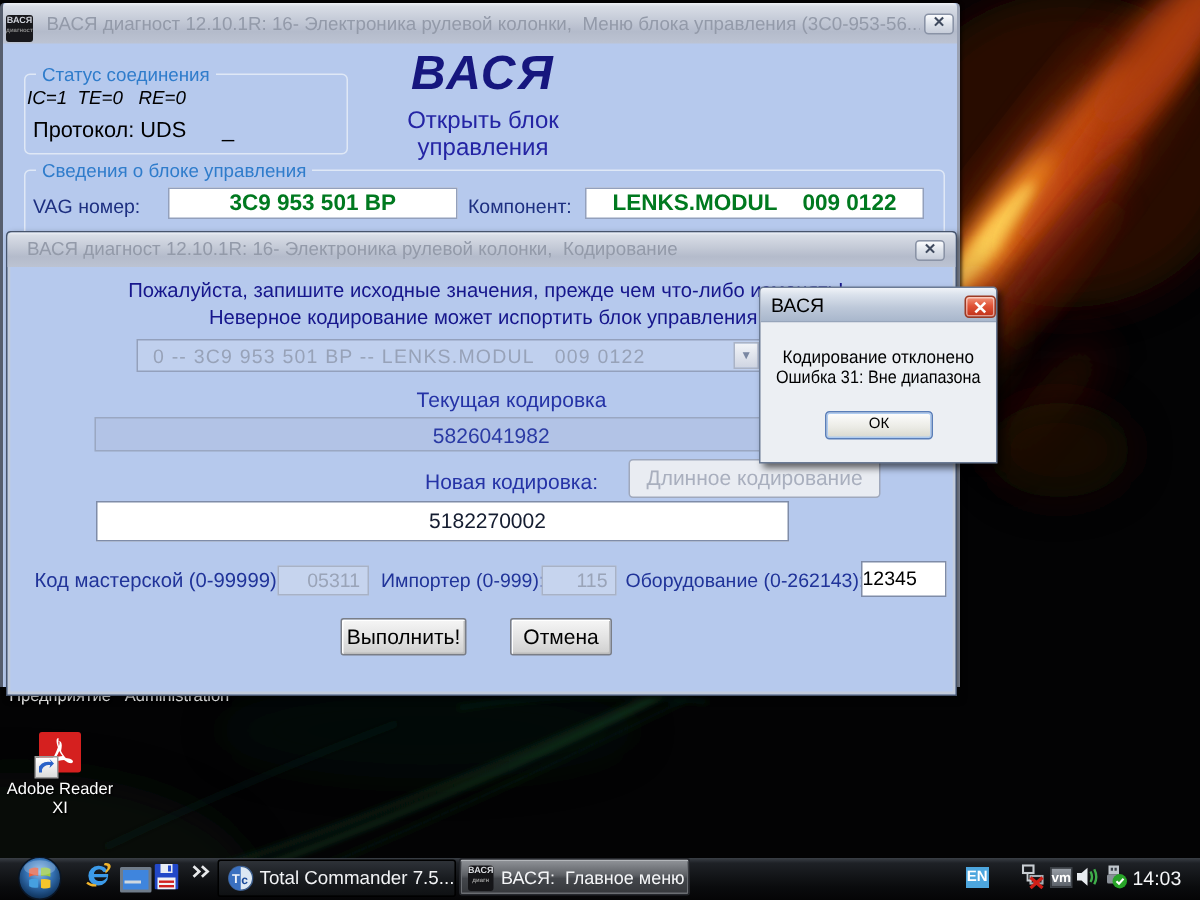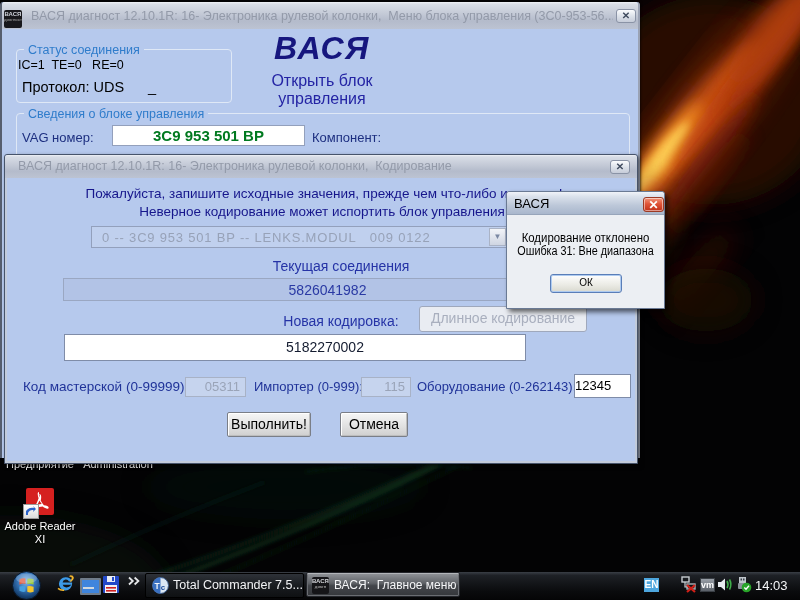--- a/index.html
+++ b/index.html
@@ -76,50 +76,51 @@
 
 <div class="abs" style="left:0;top:2px;width:640px;height:456px;background:#b6c9ed;border-left:2px solid #565e6e;border-right:2px solid #9aa2b4;box-sizing:border-box;border-radius:3px 3px 0 0;box-shadow:1px 0 2px rgba(0,0,0,.5);">
   <div class="tbar" style="position:absolute;left:0;top:0;right:0;height:27px;border-radius:3px 3px 0 0;"></div>
 
   <div class="abs" style="left:2px;top:8px;width:18px;height:18px;background:#18181c;border-radius:2px;color:#cfd2da;font-size:6px;line-height:8px;text-align:center;font-weight:bold;">ВАСЯ<span style="display:block;font-size:4px;line-height:3px;color:#888;">диагност</span></div>
   <div class="abs" style="left:29px;top:7px;width:582px;height:16px;overflow:hidden;white-space:nowrap;color:#939aa9;font-size:12.5px;">ВАСЯ диагност 12.10.1R: 16- Электроника рулевой колонки,&nbsp; Меню блока управления (3C0-953-56...</div>
   <div class="closebtn abs" style="left:614px;top:7px;">✕</div>
 
   <div class="abs" style="left:14px;top:47px;width:214px;height:52px;border:1px solid #dfe8f6;border-radius:4px;"></div>
   <div class="abs" style="left:22px;top:41px;background:#b6c9ed;padding:0 4px;color:#2f7ccb;font-size:12.5px;">Статус соединения</div>
-  <div class="abs" style="left:16px;top:56px;color:#000;font-size:12.5px;">IC=1&nbsp; TE=0&nbsp;&nbsp; RE=0</div>
+  <div class="abs" style="left:16px;top:56px;color:#000;font-size:12.5px;font-style:italic;">IC=1&nbsp; TE=0&nbsp;&nbsp; RE=0</div>
   <div class="abs" style="left:20px;top:77px;color:#000;font-size:14.5px;">Протокол: UDS</div>
   <div class="abs" style="left:146px;top:77px;color:#000;font-size:14.5px;">_</div>
 
   <div class="abs" style="left:120px;top:28px;width:400px;text-align:center;color:#16167e;font-size:32px;font-weight:bold;font-style:italic;letter-spacing:1.5px;">ВАСЯ</div>
   <div class="abs" style="left:170px;top:70px;width:300px;text-align:center;color:#2424a4;font-size:16px;line-height:18px;">Открыть блок<br>управления</div>
 
   <div class="abs" style="left:14px;top:111px;width:612px;height:60px;border:1px solid #dfe8f6;border-radius:4px;"></div>
   <div class="abs" style="left:22px;top:105px;background:#b6c9ed;padding:0 4px;color:#2f7ccb;font-size:12.5px;">Сведения о блоке управления</div>
   <div class="abs" style="left:20px;top:128px;color:#1d2f80;font-size:13px;">VAG номер:</div>
   <div class="abs" style="left:110px;top:123px;width:193px;height:21px;background:#fff;border:1px solid #93a0bc;box-sizing:border-box;text-align:center;color:#00791f;font-weight:bold;font-size:15px;line-height:19px;">3C9 953 501 BP</div>
   <div class="abs" style="left:310px;top:128px;color:#1d2f80;font-size:13px;">Компонент:</div>
+  <div class="abs" style="left:388px;top:123px;width:226px;height:21px;background:#fff;border:1px solid #93a0bc;box-sizing:border-box;text-align:center;color:#00791f;font-weight:bold;font-size:15px;line-height:19px;">LENKS.MODUL&nbsp;&nbsp;&nbsp; 009 0122</div>
 </div>
 
 <div class="abs" style="left:4px;top:154px;width:634px;height:310px;background:#b6c9ed;border:1px solid #47546b;box-sizing:border-box;border-radius:3px 3px 0 0;box-shadow:inset 0 0 0 2px #c2cbdb,2px 2px 4px rgba(0,0,0,.5);">
   <div class="tbar" style="position:absolute;left:0;top:0;right:0;height:23px;border-radius:3px 3px 0 0;"></div>
   <div class="abs" style="left:13px;top:4px;width:580px;height:16px;overflow:hidden;white-space:nowrap;color:#939aa9;font-size:12.5px;">ВАСЯ диагност 12.10.1R: 16- Электроника рулевой колонки,&nbsp; Кодирование</div>
   <div class="closebtn abs" style="left:605px;top:5px;">✕</div>
 
   <div class="abs" style="left:2px;top:23px;right:2px;bottom:3px;background:#b6c9ed;"></div>
 
   <div class="abs" style="left:2px;top:31px;width:634px;text-align:center;color:#16168c;font-size:13.5px;">Пожалуйста, запишите исходные значения, прежде чем что-либо изменять!</div>
   <div class="abs" style="left:2px;top:49px;width:634px;text-align:center;color:#16168c;font-size:13.5px;">Неверное кодирование может испортить блок управления!</div>
 
   <div class="abs" style="left:86px;top:71px;width:417px;height:22px;background:#c0d0ee;border:1px solid #93a0bc;box-sizing:border-box;">
     <div class="abs" style="left:10px;top:3px;color:#97a2b8;font-size:13px;letter-spacing:0.8px;">0 -- 3C9 953 501 BP -- LENKS.MODUL&nbsp;&nbsp; 009 0122</div>
     <div class="abs" style="right:1px;top:1px;width:17px;height:18px;background:linear-gradient(#f2f4f8,#cfd5e2);border:1px solid #aab3c6;box-sizing:border-box;color:#7a87a2;font-size:8px;text-align:center;line-height:16px;">▼</div>
   </div>
 
-  <div class="abs" style="left:236px;top:103px;width:200px;text-align:center;color:#2533a6;font-size:14px;">Текущая соединения</div>
+  <div class="abs" style="left:236px;top:103px;width:200px;text-align:center;color:#2533a6;font-size:14px;">Текущая кодировка</div>
   <div class="abs" style="left:58px;top:123px;width:556px;height:23px;background:#b2c3e6;border:1px solid #9aa7c2;box-sizing:border-box;">
     <div class="abs" style="left:0;top:3px;width:527px;text-align:center;color:#2a3aa4;font-size:14px;">5826041982</div>
   </div>
 
   <div class="abs" style="left:414px;top:151px;width:168px;height:26px;background:#e9ecf2;border:1px solid #9fa8bc;border-radius:3px;box-sizing:border-box;text-align:center;color:#a9afbe;font-size:14px;line-height:23px;">Длинное кодирование</div>
   <div class="abs" style="left:236px;top:158px;width:200px;text-align:center;color:#2533a6;font-size:14px;">Новая кодировка:</div>
   <div class="abs" style="left:59px;top:179px;width:462px;height:27px;background:#fff;border:1px solid #7f8ca8;box-sizing:border-box;">
     <div class="abs" style="left:0;top:4px;width:520px;text-align:center;color:#141c30;font-size:14px;">5182270002</div>
   </div>
 

